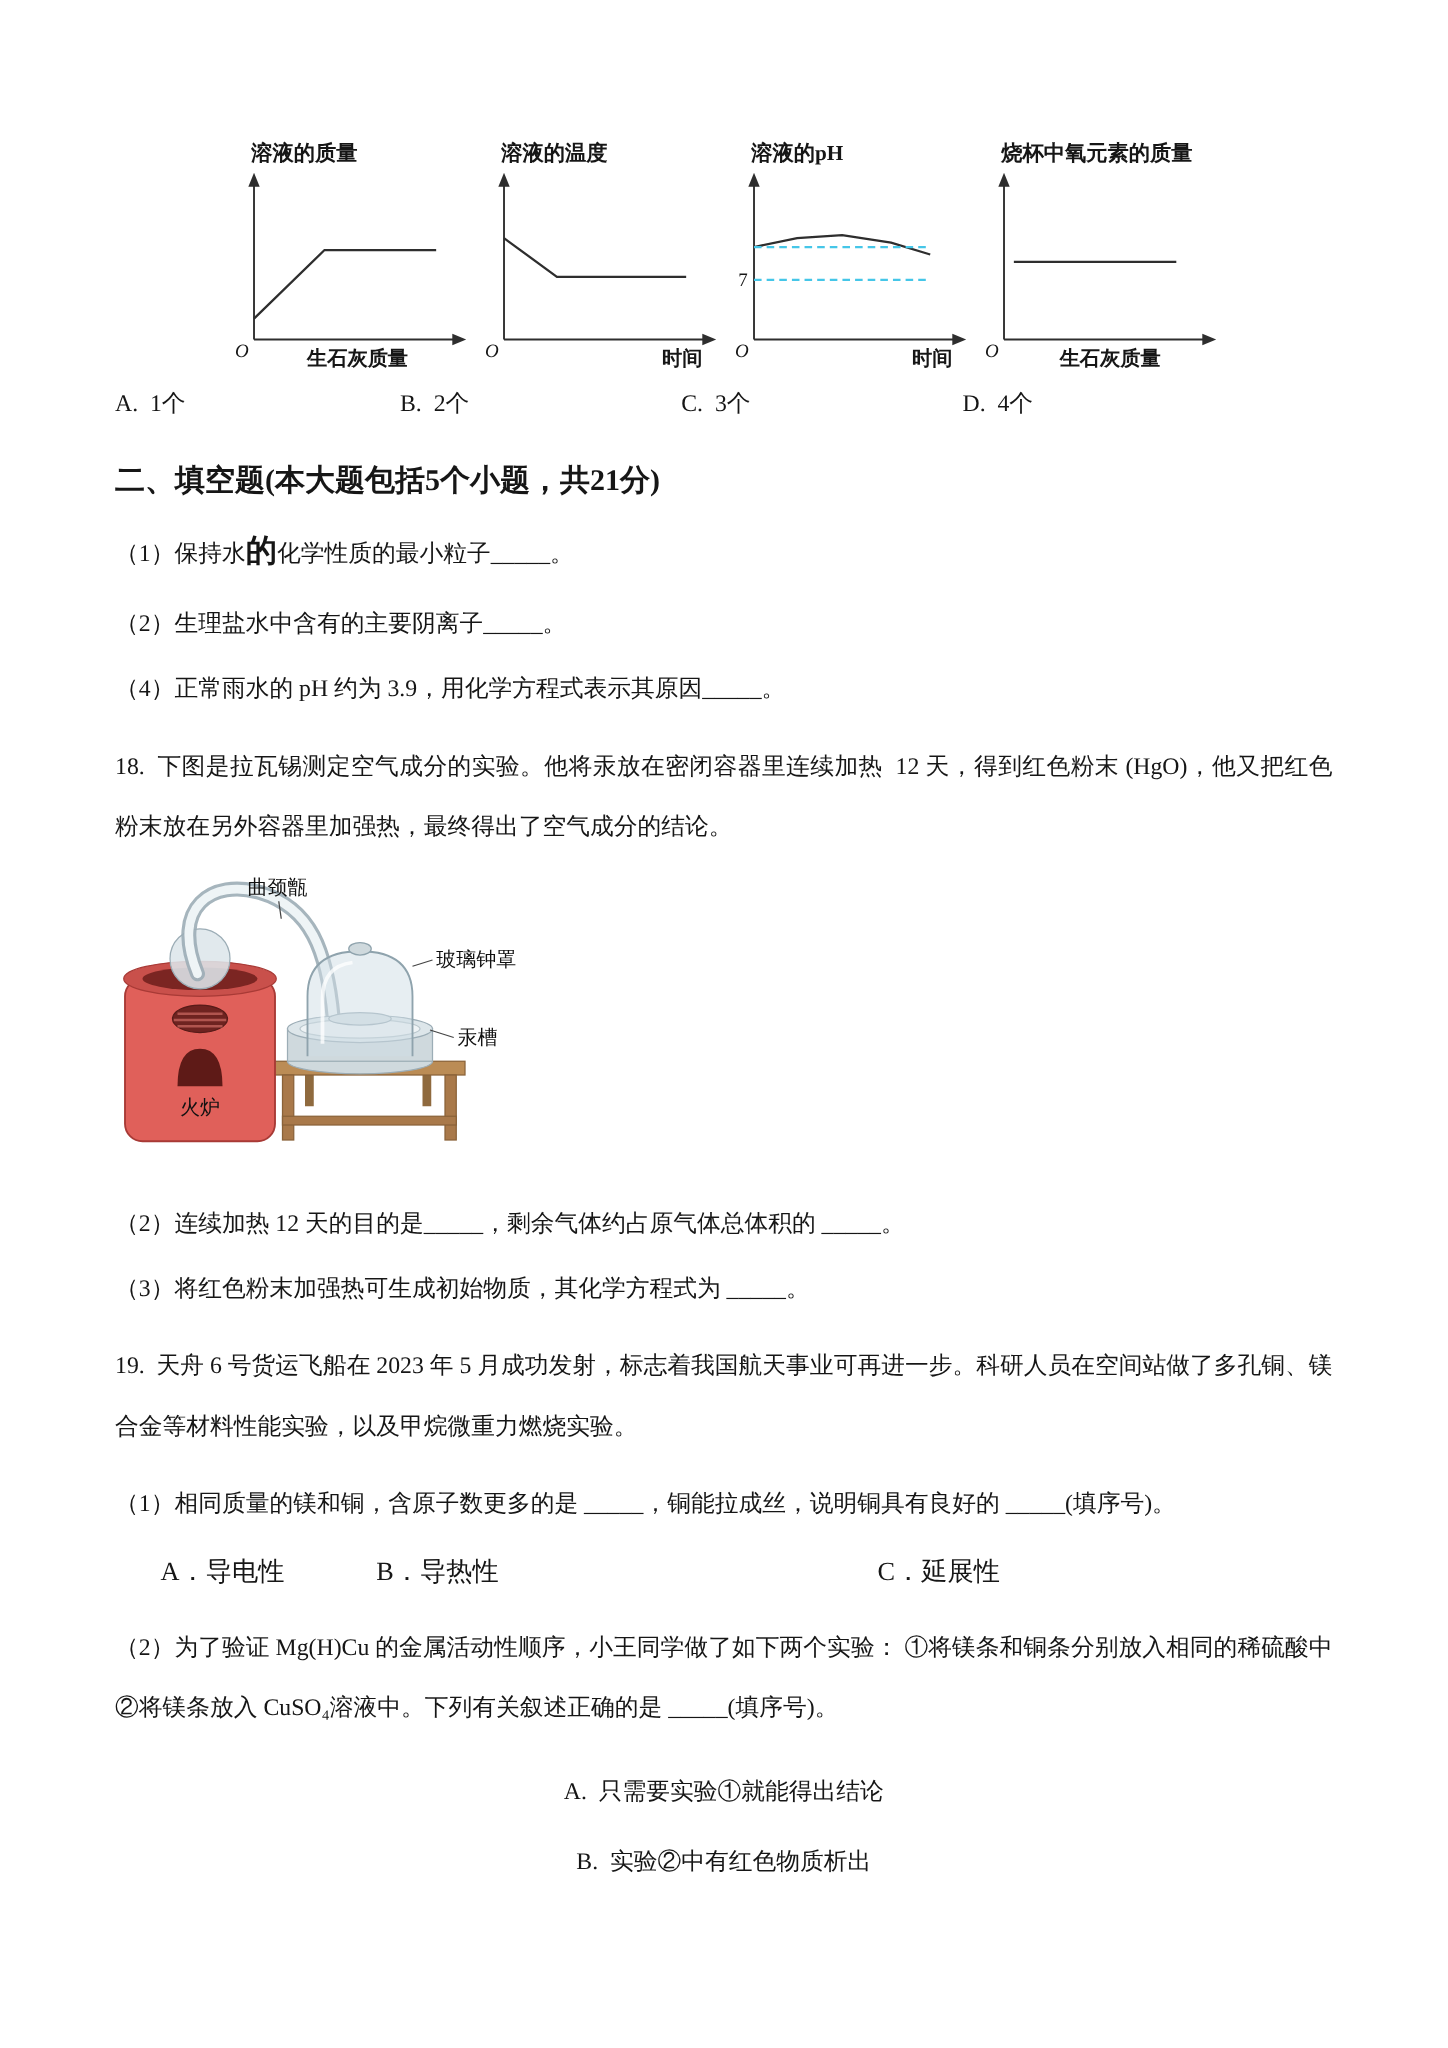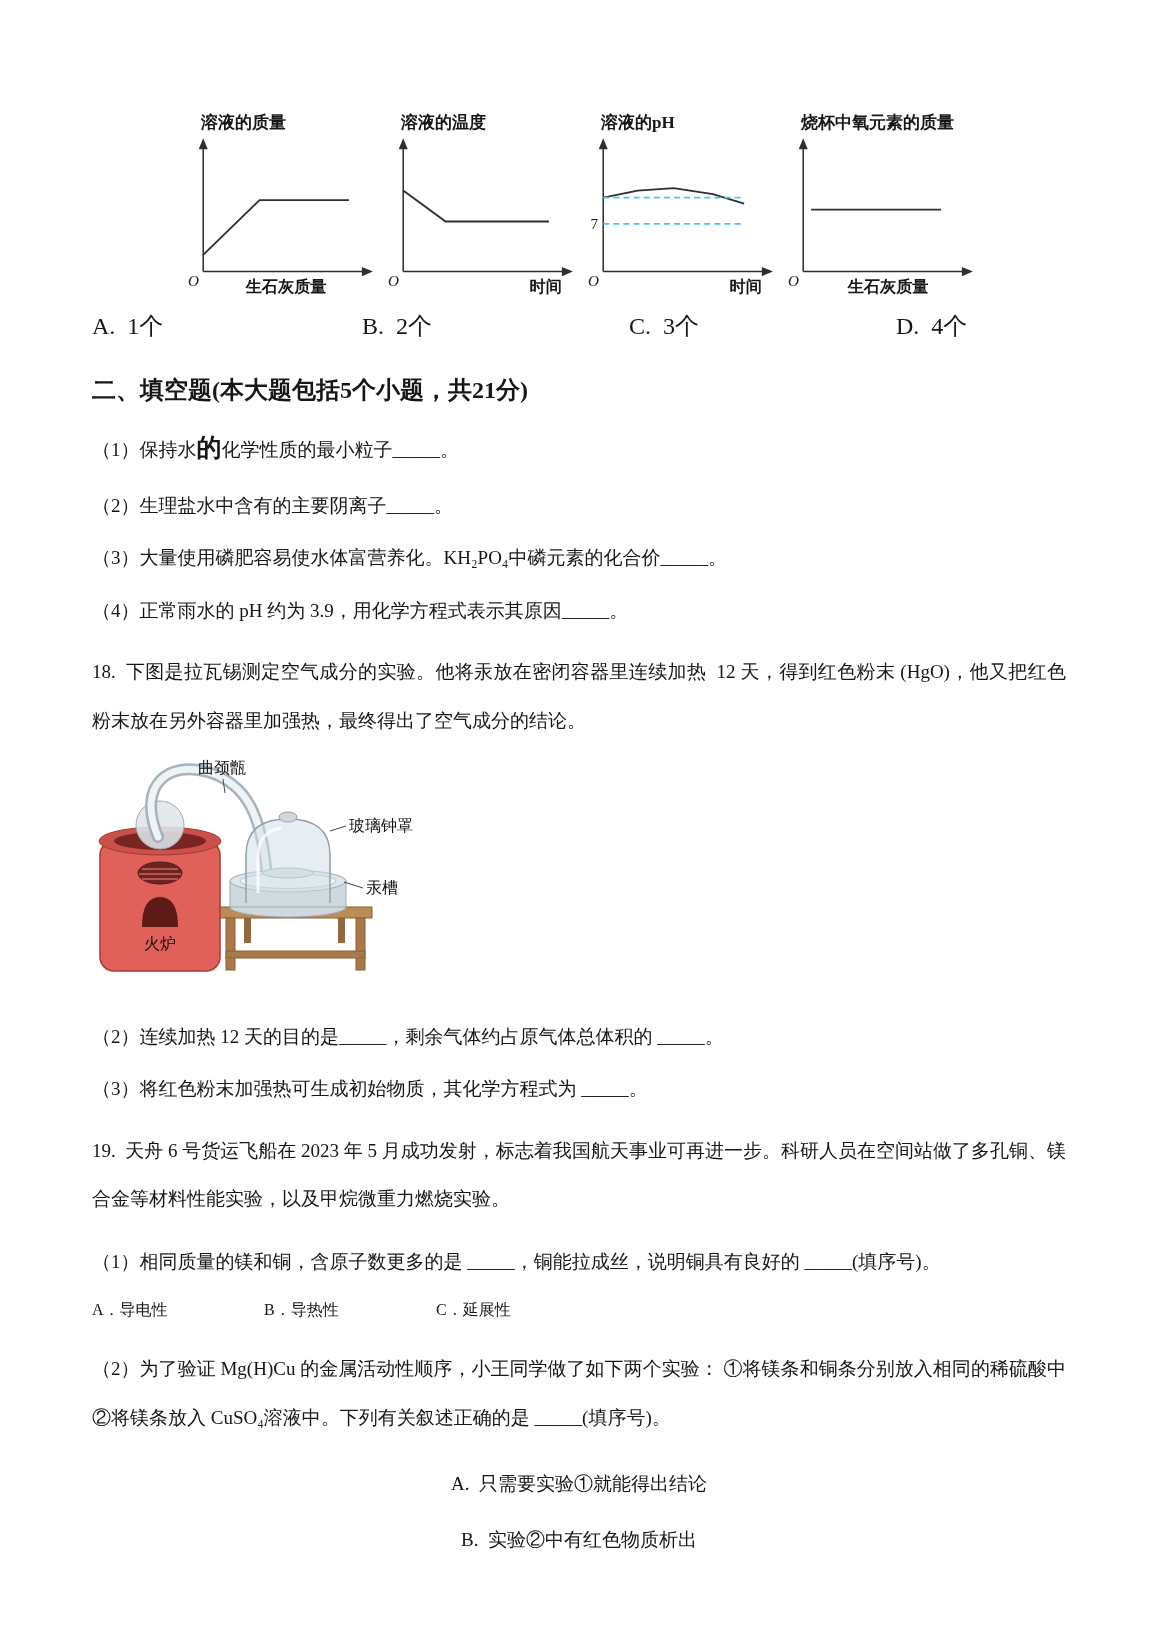--- a/index.html
+++ b/index.html
@@ -12,27 +12,27 @@
   .chart .ylabel{font-size:17px;font-weight:700;margin:0 0 0 18px;line-height:22px;white-space:nowrap;}
   .chart svg{display:block;}
   .axis{stroke:#2e2e2e;stroke-width:1.5;}
   .axis-arrow{fill:#2e2e2e;}
   .origin{font-size:15px;font-style:italic;fill:#161616;}
   .axis-label{font-size:16px;font-weight:700;fill:#161616;}
   .tick{font-size:15px;fill:#161616;}
   svg text{font-family:inherit;}
 
   
-  .choices{display:grid;grid-template-columns:228px 225px 225px 1fr;font-size:24px;margin-top:14px;gap:42px;}
+  .choices{display:grid;grid-template-columns:228px 225px 225px 1fr;font-size:19px;margin-top:14px;}
   .choices span{white-space:pre-wrap;}
   .section-title{font-size:24px;font-weight:700;margin:32px 0 8px;}
   .stem{font-size:19px;line-height:2.55;text-align:justify;margin:10px 0 0;white-space:pre-wrap;}
   .item{font-size:19px;line-height:1.55;margin:23px 0;white-space:pre-wrap;}
   .emph{font-weight:700;font-size:25px;}
-  .sub-choices{display:grid;grid-template-columns:172px 172px 1fr;font-size:16px;margin:24px 0;}
+  .sub-choices{display:grid;grid-template-columns:172px 172px 1fr;font-size:21px;margin:24px 0;text-align:center;}
   .sub-choices span{white-space:pre-wrap;}
   .abc .item{margin:27px 0;text-align:center;}
 
   
   .apparatus{margin:10px 0 6px 0;}
   .fig-label{font-size:16px;fill:#111;}
 </style>
 </head>
 <body>
 
@@ -109,21 +109,20 @@
     <span>A.  1个</span>
     <span>B.  2个</span>
     <span>C.  3个</span>
     <span>D.  4个</span>
   </div>
 
   <h2 class="section-title">二、填空题(本大题包括5个小题，共21分)</h2>
 
   <p class="item"><span>（1）保持水</span><span class="emph">的</span><span>化学性质的最小粒子_____。</span></p>
   <p class="item">（2）生理盐水中含有的主要阴离子_____。</p>
-  <p class="item">（3）大量使用磷肥容易使水体富营养化。KH₂PO₄中磷元素的化合价_____。</p>
   <p class="item">（4）正常雨水的 pH 约为 3.9，用化学方程式表示其原因_____。</p>
 
   <p class="stem">18.  下图是拉瓦锡测定空气成分的实验。他将汞放在密闭容器里连续加热  12 天，得到红色粉末 (HgO)，他又把红色粉末放在另外容器里加强热，最终得出了空气成分的结论。</p>
 
   <figure class="apparatus">
     <svg viewBox="0 0 380 240" width="380" height="240">
 
       <g>
         <rect x="152" y="150" width="7" height="38" fill="#8f6a3e"></rect>
         <rect x="246" y="150" width="7" height="38" fill="#8f6a3e"></rect>

